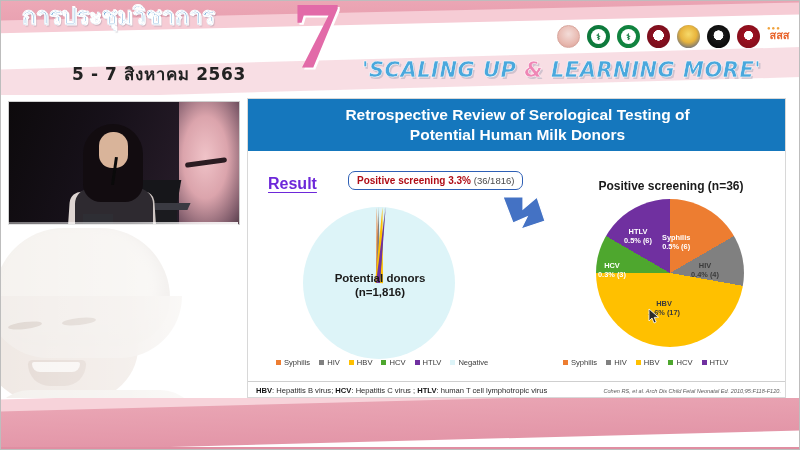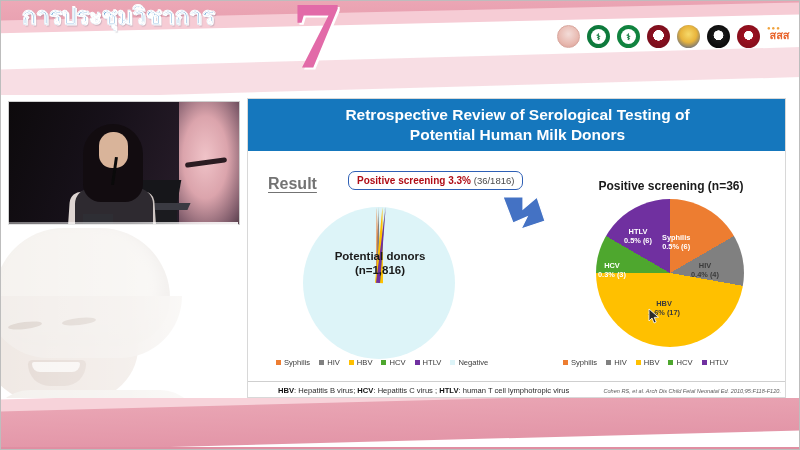--- a/index.html
+++ b/index.html
@@ -111,21 +111,21 @@
     padding-left: 44px;
   }
   #slide-title {
     position: absolute; left: 0; top: 0; width: 539px; height: 52px;
     background: #1577bd; color: #ffffff;
     display: flex; flex-direction: column; align-items: center; justify-content: center;
     font-size: 15.5px; font-weight: bold; line-height: 20px; text-align: center;
   }
   #result-label {
     position: absolute; left: 20px; top: 76px;
-    font-size: 16px; font-weight: bold; color: #737373;
+    font-size: 16px; font-weight: bold; color: #6d28d9;
     text-decoration: underline; text-underline-offset: 3px;
   }
   #callout {
     position: absolute; left: 100px; top: 72px;
     background: #ffffff; border: 1.5px solid #2e5fb5; border-radius: 7px;
     padding: 3px 8px; font-size: 10px; white-space: nowrap;
     color: #333333;
   }
   #callout .hl { color: #b00d16; font-weight: bold; font-size: 10px; }
   #callout .frac { color: #4a4a4a; font-size: 9.5px; }
@@ -137,21 +137,21 @@
   .pie-circle { position:absolute; inset:0; border-radius:50%; }
   #pie-left .pie-circle { background: #ddf4f8; }
   .sliver { position:absolute; left:50%; top:0; transform-origin: 50% 76px; }
   .sliver i {
     position:absolute; display:block; width:0; height:0;
     border-left: 2.6px solid transparent; border-right: 2.6px solid transparent;
     border-bottom: 76px solid currentColor;
     left:-2.6px; top:0;
   }
   #pie-left-label {
-    position: absolute; left: 48px; top: 150px; width: 168px;
+    position: absolute; left: 48px; top: 172px; width: 168px;
     text-align: center; font-size: 11.5px; font-weight: bold; color:#1a1a1a;
     line-height: 14px;
   }
 
   
   #blue-arrow {
     position: absolute; left: 253px; top: 92px; width: 46px; height: 44px;
     color: #4472c4;
   }
 
@@ -177,21 +177,21 @@
   .legend .sw { width:5px; height:5px; display:inline-block; }
   #legend-left { left: 28px; top: 259px; }
   #legend-right { left: 315px; top: 259px; }
 
   
   #footnote {
     position: absolute; left: 0; top: 282px; width: 539px; height: 18px;
     border-top: 1px solid #cfcfcf;
     display:flex; align-items:center;
   }
-  #abbrev { position:absolute; left: 8px; font-size: 7.6px; color:#2a2a2a; white-space:nowrap;margin-left:22px; }
+  #abbrev { position:absolute; left: 8px; font-size: 7.6px; color:#2a2a2a; white-space:nowrap; }
   #abbrev b { color:#111; }
   #citation { position:absolute; right: 6px; font-size: 5.6px; font-style: italic;
               color:#5a5a5a; white-space:nowrap; }
 
   
   #webcam {
     position: absolute; left: 8px; top: 101px; width: 232px; height: 124px;
     background: #120d10; border: 1px solid #cfcfcf; overflow: hidden;
   }
   .wc-wall { position:absolute; left:0; top:0; width:100%; height:100%;
@@ -279,21 +279,25 @@
 
   <div id="header">
     <div class="hdr-band-top"></div>
     <div class="hdr-band-mid"></div>
     <div class="hdr-white-wedge"></div>
     <div class="hdr-band-low"></div>
 
     <div class="thai-title">
       <span>การประชุมวิชาการ</span>
     </div>
+    <div class="thai-date">5 - 7 สิงหาคม 2563</div>
     <div class="big-seven">7</div>
+    <div class="tagline">
+      <span>'SCALING UP </span><span class="amp">&amp;</span><span> LEARNING MORE'</span>
+    </div>
 
     <div id="logo-row">
       <div class="logo">
         <div class="logo-circ lg1"></div>
       </div>
       <div class="logo">
         <div class="logo-circ lg2">
             <span class="inner">⚕</span>
           </div>
       </div>

